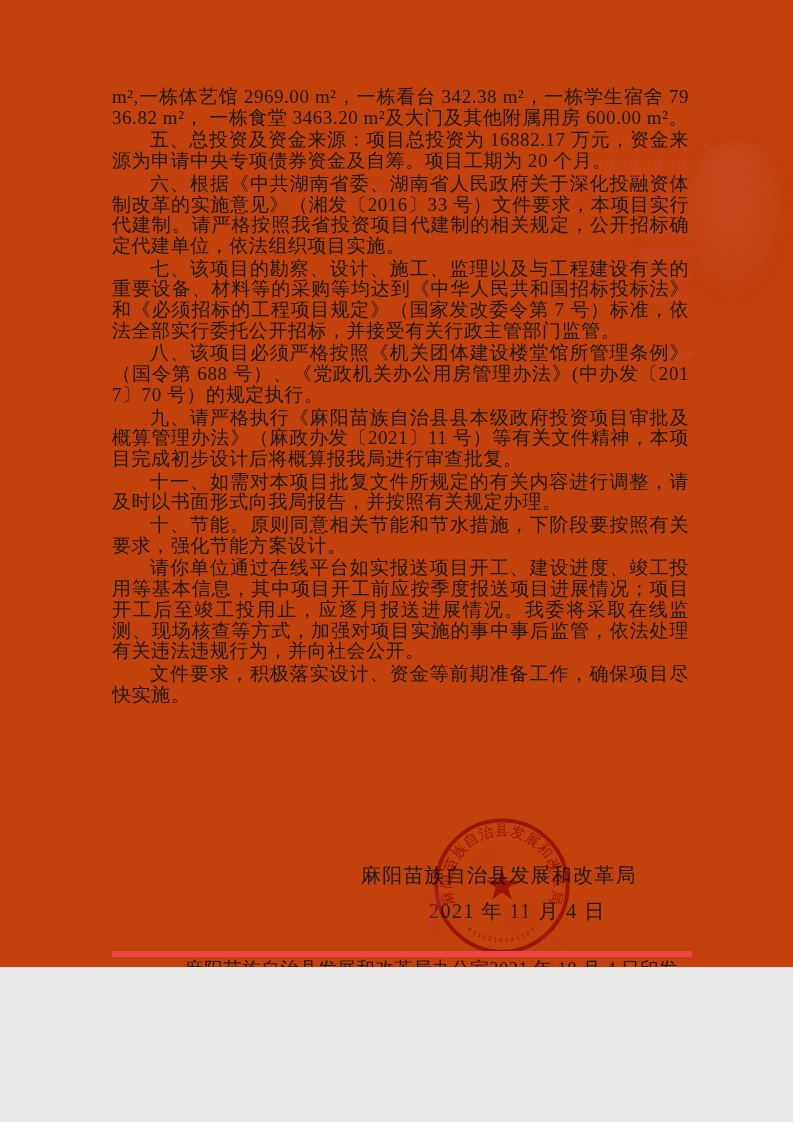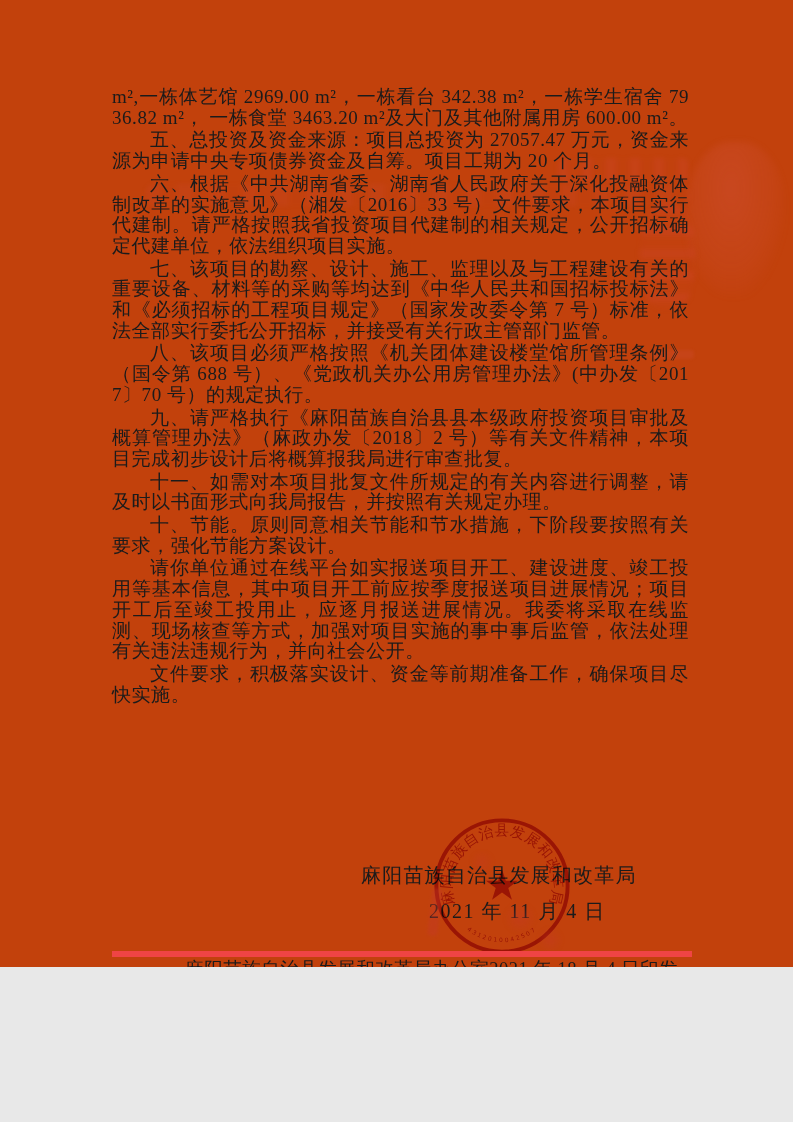--- a/index.html
+++ b/index.html
@@ -70,25 +70,25 @@
 <div class="page">
 
   <div class="smudge s1"></div>
   <div class="smudge s2"></div>
   <div class="smudge s3"></div>
   <div class="smudge s4"></div>
   <div class="smudge s5"></div>
 
   <main class="body-text">
     <p class="para cont">m²,一栋体艺馆 2969.00 m²，一栋看台 342.38 m²，一栋学生宿舍 7936.82 m²， 一栋食堂 3463.20 m²及大门及其他附属用房 600.00 m²。</p>
-    <p class="para">五、总投资及资金来源：项目总投资为 27057.47 万元，资金来源为申请中央专项债券资金及自筹。项目工期为 20 个月。</p>
+    <p class="para">五、总投资及资金来源：项目总投资为 16882.17 万元，资金来源为申请中央专项债券资金及自筹。项目工期为 20 个月。</p>
     <p class="para">六、根据《中共湖南省委、湖南省人民政府关于深化投融资体制改革的实施意见》（湘发〔2016〕33 号）文件要求，本项目实行代建制。请严格按照我省投资项目代建制的相关规定，公开招标确定代建单位，依法组织项目实施。</p>
     <p class="para">七、该项目的勘察、设计、施工、监理以及与工程建设有关的重要设备、材料等的采购等均达到《中华人民共和国招标投标法》和《必须招标的工程项目规定》（国家发改委令第 7 号）标准，依法全部实行委托公开招标，并接受有关行政主管部门监管。</p>
     <p class="para">八、该项目必须严格按照《机关团体建设楼堂馆所管理条例》（国令第 688 号）、《党政机关办公用房管理办法》(中办发〔2017〕70 号）的规定执行。</p>
-    <p class="para">九、请严格执行《麻阳苗族自治县县本级政府投资项目审批及概算管理办法》（麻政办发〔2018〕2 号）等有关文件精神，本项目完成初步设计后将概算报我局进行审查批复。</p>
+    <p class="para">九、请严格执行《麻阳苗族自治县县本级政府投资项目审批及概算管理办法》（麻政办发〔2021〕11 号）等有关文件精神，本项目完成初步设计后将概算报我局进行审查批复。</p>
     <p class="para">十一、如需对本项目批复文件所规定的有关内容进行调整，请及时以书面形式向我局报告，并按照有关规定办理。</p>
     <p class="para">十、节能。原则同意相关节能和节水措施，下阶段要按照有关要求，强化节能方案设计。</p>
     <p class="para">请你单位通过在线平台如实报送项目开工、建设进度、竣工投用等基本信息，其中项目开工前应按季度报送项目进展情况；项目开工后至竣工投用止，应逐月报送进展情况。我委将采取在线监测、现场核查等方式，加强对项目实施的事中事后监管，依法处理有关违法违规行为，并向社会公开。</p>
     <p class="para">文件要求，积极落实设计、资金等前期准备工作，确保项目尽快实施。</p>
   </main>
 
   <div class="sig-agency">麻阳苗族自治县发展和改革局</div>
   <div class="sig-date">2021 年 11 月 4 日</div>
 
   <svg class="seal" viewBox="0 0 160 160" xmlns="http://www.w3.org/2000/svg">

